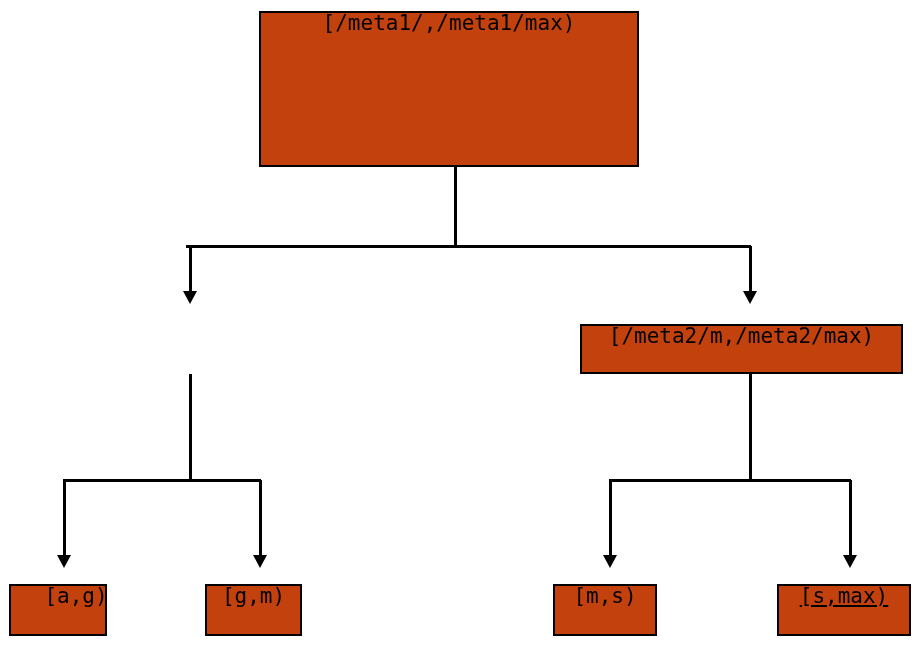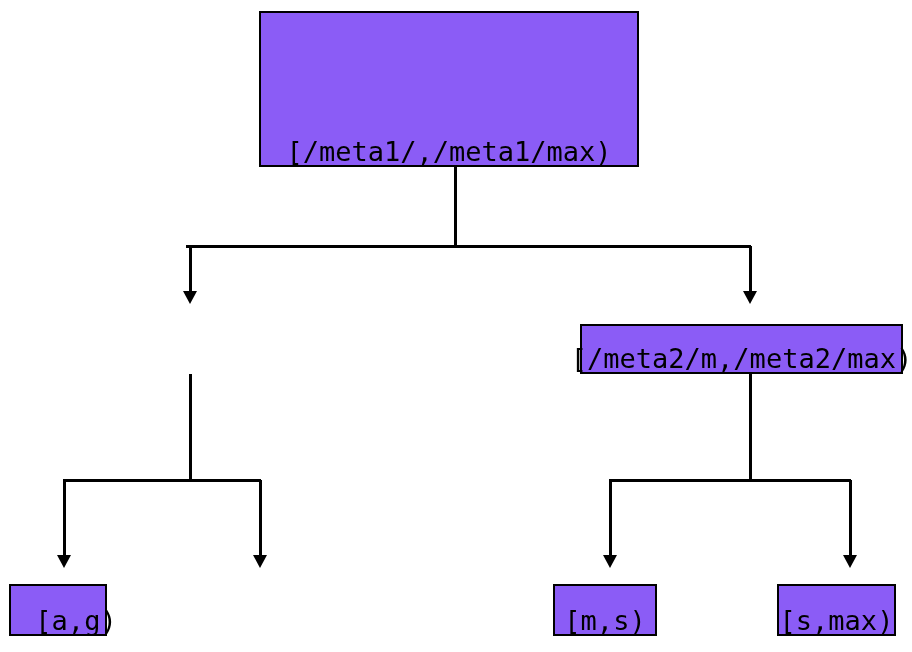--- a/index.html
+++ b/index.html
@@ -23,27 +23,27 @@
     left: 0;
     top: 0;
     width: 912px;
     height: 652px;
     pointer-events: none;
   }
   .node-box {
     position: absolute;
     box-sizing: border-box;
     border: 2px solid #000000;
-    background: #8b5cf6;
+    background: #c2410c;
     display: flex;
-    align-items: flex-end;
+    align-items: flex-start;
     justify-content: center;
     color: #000000;
     font-family: "DejaVu Sans Mono", monospace;
-    font-size: 27px;
+    font-size: 21px;
     line-height: 1;
     letter-spacing: 0px;
     white-space: pre;
   }
   
   .node-root {
     left: 259px;
     top: 11px;
     width: 380px;
     height: 156px;
@@ -62,21 +62,21 @@
     height: 50px;
   }
   
   .node-leaf {
     top: 584px;
     height: 52px;
   }
   .node-leaf-1 { left: 9px;   width: 98px; padding-left: 36px;  }
   .node-leaf-2 { left: 205px; width: 97px;  }
   .node-leaf-3 { left: 553px; width: 104px; }
-  .node-leaf-4 { left: 777px; width: 119px; }
+  .node-leaf-4 { left: 777px; width: 134px; text-decoration: underline; }
 </style>
 </head>
 <body>
 
 <div id="diagram-canvas">
 
   <svg id="edge-layer" width="912" height="652" viewBox="0 0 912 652" xmlns="http://www.w3.org/2000/svg">
 
     <g stroke="#000000" stroke-width="3" fill="none" shape-rendering="crispEdges">
       <line x1="455" y1="167" x2="455" y2="246"></line>
@@ -112,20 +112,23 @@
 
 
   <div class="node-box node-l2-right">
     <span>[/meta2/m,/meta2/max)</span>
   </div>
 
   <div class="node-box node-leaf node-leaf-1">
     <span>[a,g)</span>
   </div>
 
+  <div class="node-box node-leaf node-leaf-2">
+    <span>[g,m)</span>
+  </div>
 
   <div class="node-box node-leaf node-leaf-3">
     <span>[m,s)</span>
   </div>
 
   <div class="node-box node-leaf node-leaf-4">
     <span>[s,max)</span>
   </div>
 
 </div>

